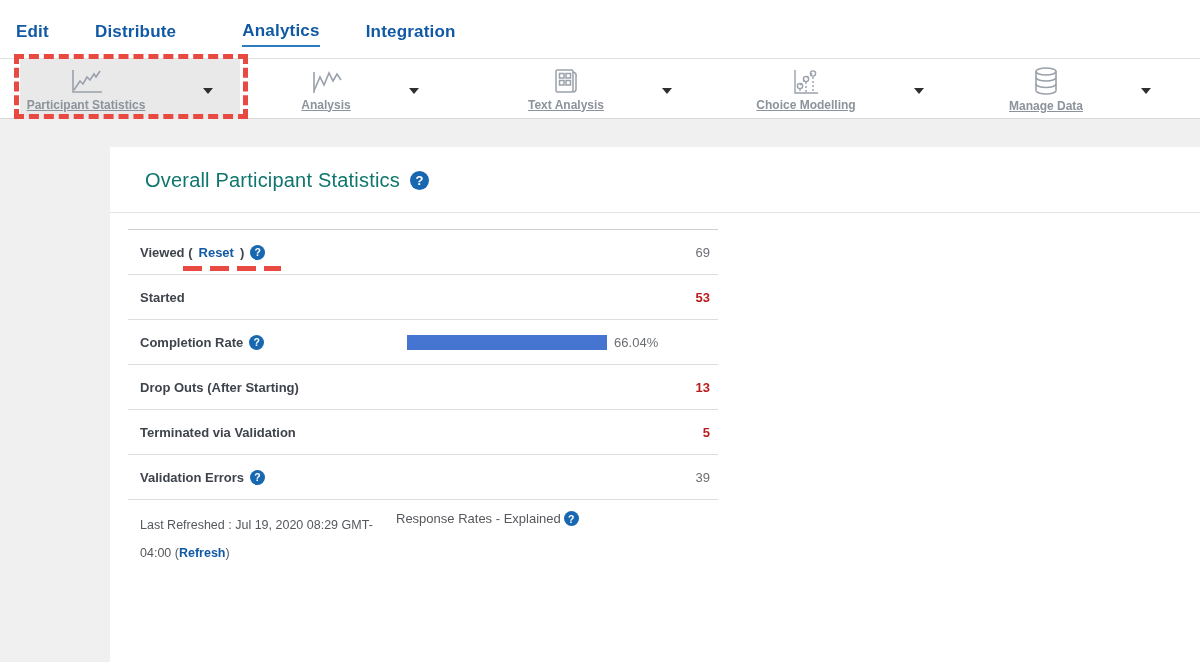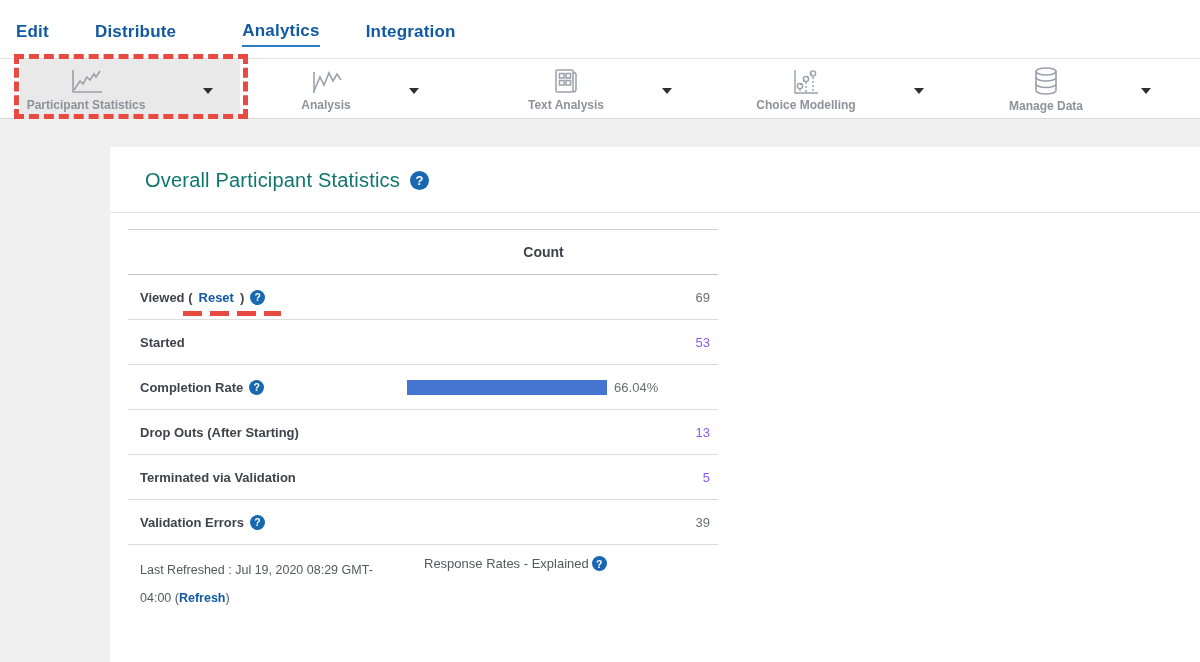--- a/index.html
+++ b/index.html
@@ -60,20 +60,21 @@
     align-items:center;
     gap:3px;
     margin-right:58px;
   }
   .tb-stack svg { display:block; }
   .tb-label {
     font-size:12px;
     font-weight:700;
     color:#8d939b;
     white-space:nowrap;
+    text-decoration:underline;
   }
   .caret {
     position:relative;
     width:0; height:0;
     border-left:5px solid transparent;
     border-right:5px solid transparent;
     border-top:6px solid #2f2f2f;
     margin-top:4px;
   }
   .annotation-box {
@@ -160,21 +161,21 @@
     gap:6px;
     position:relative;
     white-space:nowrap;
   }
   .t-value {
     grid-column:3;
     text-align:right;
     font-size:13px;
   }
   .t-value.muted { color:#6b6e73; font-weight:400; }
-  .t-value.link  { color:#8b5cf6; font-weight:400; cursor:pointer; }
+  .t-value.link  { color:#b91c1c; font-weight:700; cursor:pointer; }
   .inline-link {
     color:#1159a4;
     font-weight:700;
     text-decoration:none;
     cursor:pointer;
   }
   .reset-underline {
     position:absolute;
     left:43px; top:21px;
     width:98px; height:5px;
@@ -203,21 +204,21 @@
     width:590px;
     margin-left:18px;
     padding:11px 0 0 12px;
     display:flex;
     align-items:flex-start;
     font-size:12.5px;
     color:#55585c;
   }
   .refresh-block { width:256px; line-height:28px; }
   .rr-block {
-    margin-left:28px;
+    margin-left:0;
     display:flex;
     align-items:flex-end;
     gap:3px;
     font-size:13px;
   }
 </style>
 </head>
 <body>
 
 <div class="topnav">
@@ -315,23 +316,20 @@
     <div class="card-header">
       <div class="card-title-row">
         <span class="card-title">Overall Participant Statistics</span>
         <span class="help lg"></span>
       </div>
     </div>
     <div class="card-divider"></div>
 
     <div class="stats-table">
 
-      <div class="t-row header">
-        <div class="t-head">Count</div>
-      </div>
 
       <div class="t-row">
         <div class="t-label">
           <span>Viewed (</span>
           <a href="#" class="inline-link">Reset</a>
           <span>)</span>
           <span class="help"></span>
           <span class="reset-underline"></span>
         </div>
         <div class="t-value muted">69</div>

